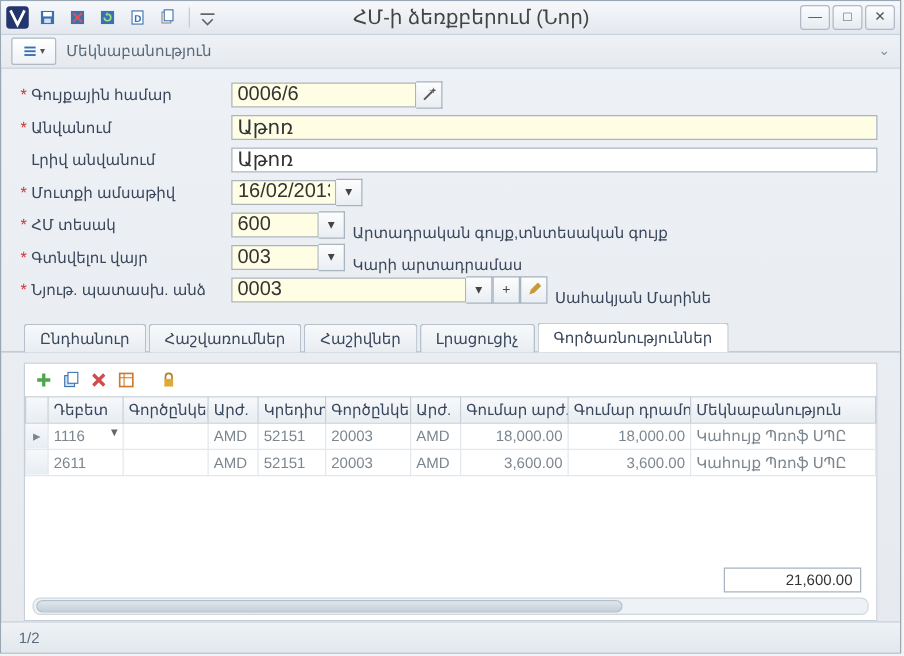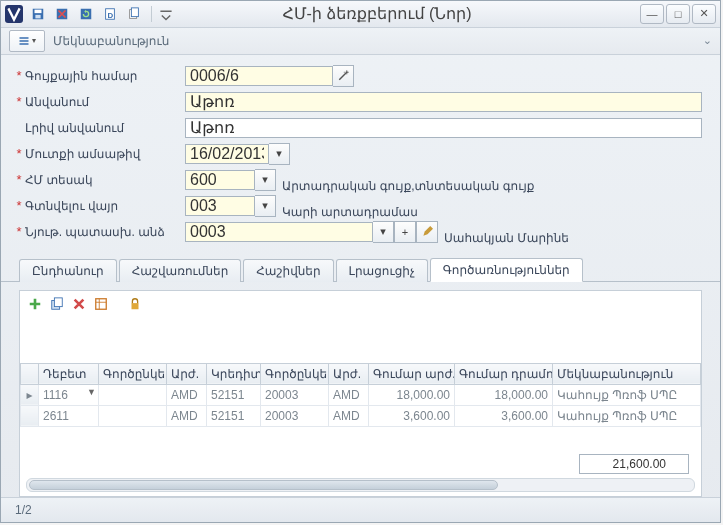--- a/index.html
+++ b/index.html
@@ -189,21 +189,20 @@
     width: 18px; height: 18px;
     display: flex; align-items: center; justify-content: center;
     cursor: pointer;
     border-radius: 2px;
   }
   table.grid {
     border-collapse: collapse;
     width: 100%;
     table-layout: fixed;
     font-size: 12px;
-    margin-top: 46px;
   }
   table.grid th {
     background: linear-gradient(#f7f9fb,#e8edf2);
     border: 1px solid #c6cfd8;
     padding: 3px 4px;
     font-weight: normal;
     color: #3a465a;
     text-align: left;
     white-space: nowrap;
     overflow: hidden;
@@ -231,21 +230,21 @@
   
   .totals {
     position: absolute;
     right: 12px;
     bottom: 22px;
     width: 110px;
     height: 20px;
     border: 1px solid #a8b4c0;
     background: #fff;
     text-align: right;
-    padding: 2px 22px;
+    padding: 2px 6px;
     box-sizing: border-box;
     color: #333;
   }
   .hscroll {
     position: absolute;
     left: 6px; right: 6px; bottom: 4px;
     height: 12px;
     background: #eef1f5;
     border: 1px solid #d0d8df;
     border-radius: 6px;

